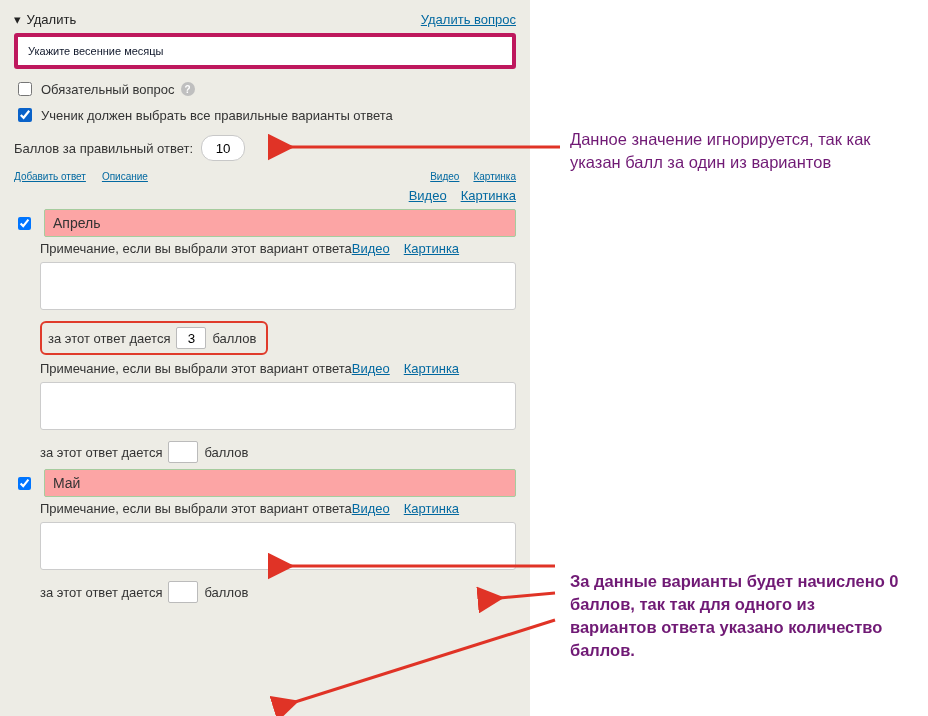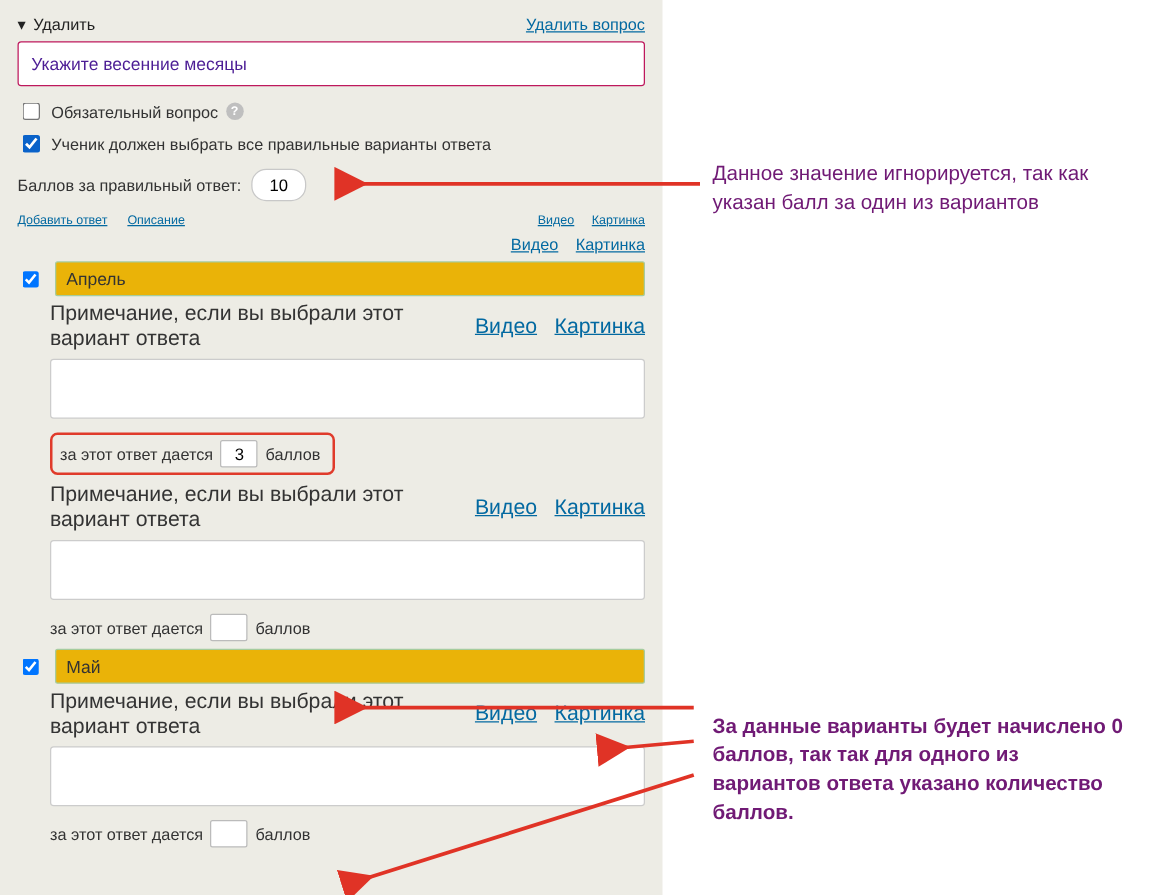--- a/index.html
+++ b/index.html
@@ -35,25 +35,25 @@
     font-size: 13px;
   }
   .link {
     color: #0369a1;
     cursor: pointer;
     text-decoration: underline;
   }
   .q-input {
     width: 100%;
     height: 36px;
-    border: 1px solid #be185d;
+    border: 4px solid #be185d;
     border-radius: 3px;
     padding: 0 10px;
-    font-size: 14px;
-    color: #4c1d95;
+    font-size: 11px;
+    color: #0f172a;
     background: #fff;
     margin-bottom: 8px;
   }
   .chk-row {
     display: flex;
     align-items: center;
     gap: 6px;
     margin: 2px 0 6px 0;
     font-size: 13px;
   }
@@ -106,29 +106,29 @@
   .answer-field {
     flex: 1;
     height: 28px;
     border: 1px solid;
     border-radius: 2px;
     padding: 0 8px;
     font-size: 14px;
     color: #333;
   }
   .answer-wrong { background: #d9b0b4; border-color: #c99ca1; }
-  .answer-correct { background: #eab308; border-color: #a6cc9e; }
+  .answer-correct { background: #fca5a5; border-color: #a6cc9e; }
   .answer-media-right {
     display: flex; justify-content: flex-end; gap: 14px;
     font-size: 13px; margin-bottom: 6px;
   }
   .sub-left { margin-left: 26px; }
   .note-row {
-    display: flex; justify-content: space-between; align-items: center;
-    font-size: 17px; color: #333; margin: 2px 0 6px 0;
+    display: flex; align-items: center;
+    font-size: 13px; color: #333; margin: 2px 0 6px 0;
   }
   .note-right { display: flex; gap: 14px; }
   .ta {
     width: 100%; height: 48px;
     border: 1px solid #ccc; border-radius: 3px;
     background: #fff; resize: none;
     margin-bottom: 8px;
   }
   .ans-score {
     display: flex; align-items: center; gap: 6px;

